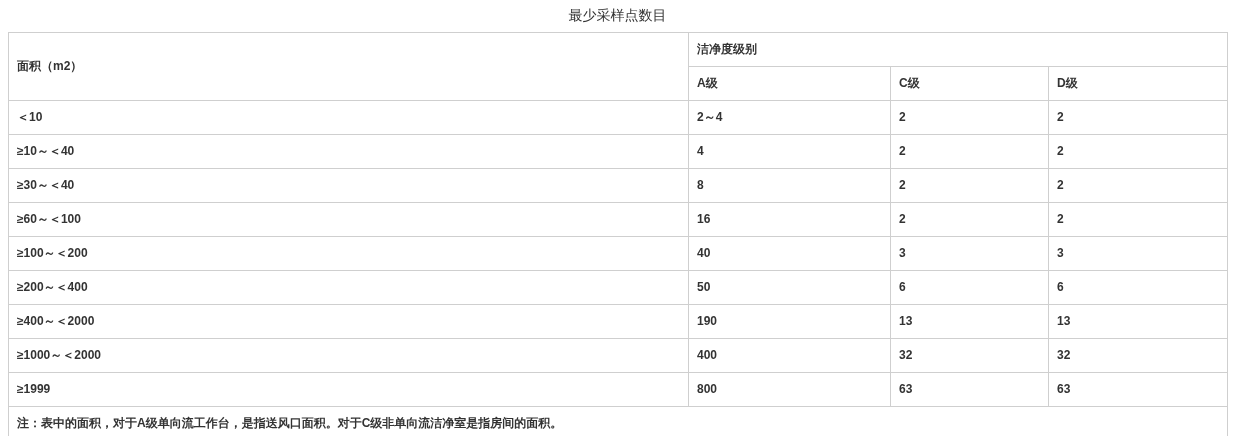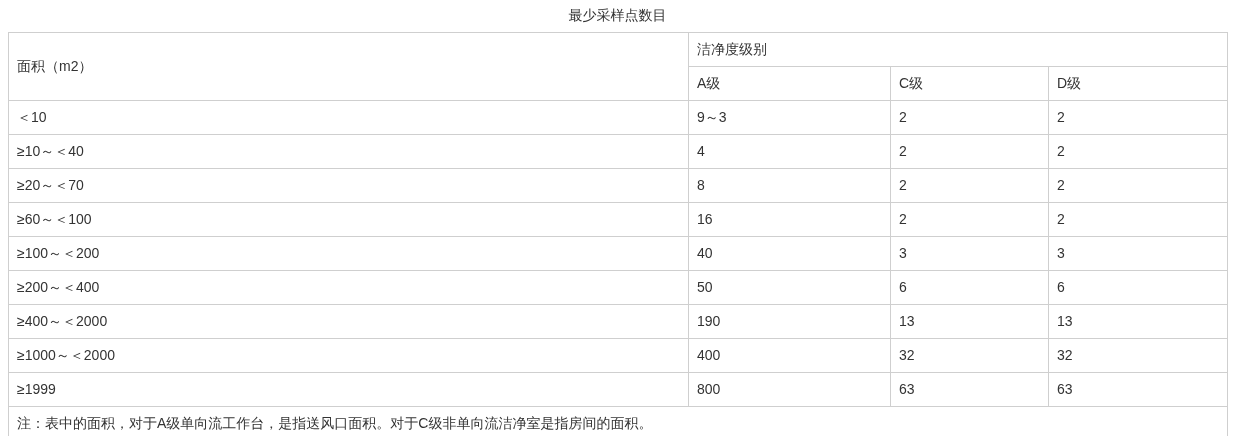--- a/index.html
+++ b/index.html
@@ -32,22 +32,22 @@
   table.sampling-table {
     border-collapse: collapse;
     width: 1219px;
     margin-left: 8px;
     table-layout: fixed;
   }
   table.sampling-table td,
   table.sampling-table th {
     border: 1px solid #cfcfcf;
     padding: 7px 8px 8px 8px;
-    font-weight: normal;
-    font-size: 14px;
+    font-weight: bold;
+    font-size: 12px;
     color: #333333;
     text-align: left;
     vertical-align: middle;
     line-height: 18px;
     height: 17px;
     white-space: nowrap;
     overflow: hidden;
   }
   .col-area   { width: 680px; }
   .col-a      { width: 202px; }
@@ -89,32 +89,32 @@
         <td class="grade-group-cell" colspan="3">洁净度级别</td>
       </tr>
       <tr>
         <td>A级</td>
         <td>C级</td>
         <td>D级</td>
       </tr>
 
       <tr>
         <td>＜10</td>
-        <td>9～3</td>
+        <td>2～4</td>
         <td>2</td>
         <td>2</td>
       </tr>
       <tr>
         <td>≥10～＜40</td>
         <td>4</td>
         <td>2</td>
         <td>2</td>
       </tr>
       <tr>
-        <td>≥20～＜70</td>
+        <td>≥30～＜40</td>
         <td>8</td>
         <td>2</td>
         <td>2</td>
       </tr>
       <tr>
         <td>≥60～＜100</td>
         <td>16</td>
         <td>2</td>
         <td>2</td>
       </tr>

